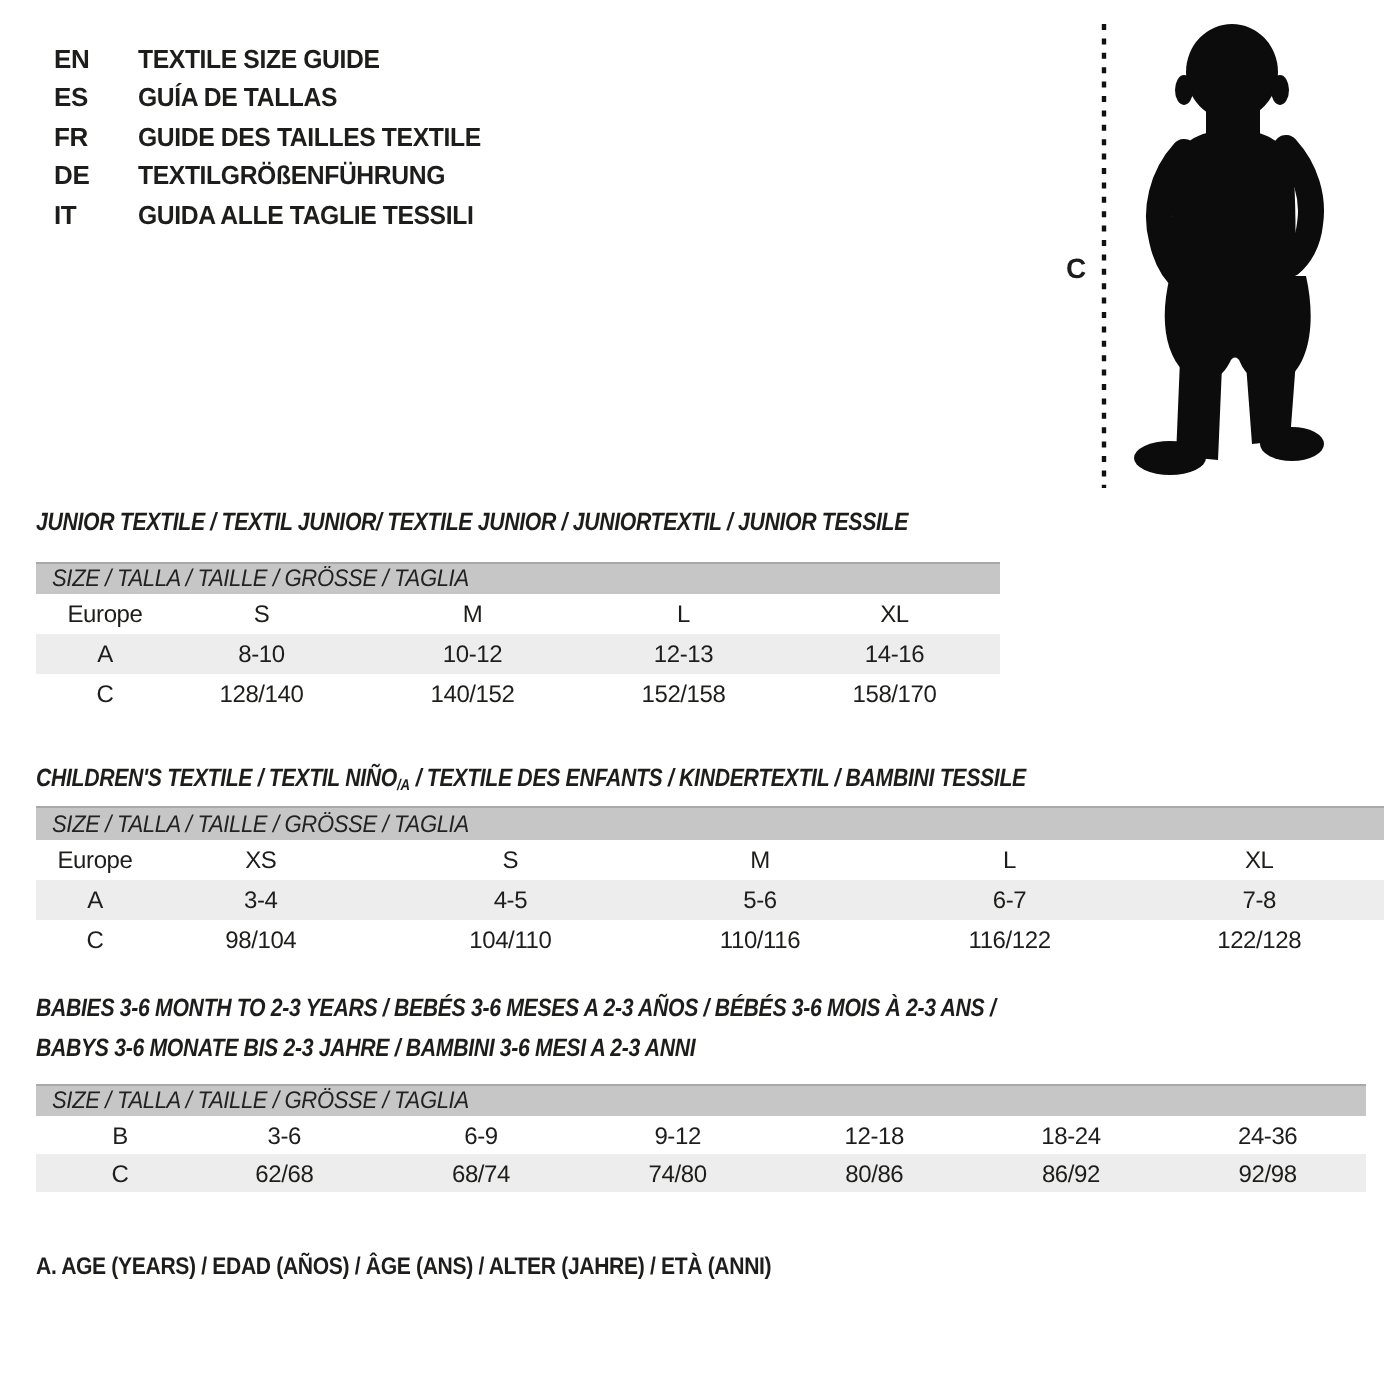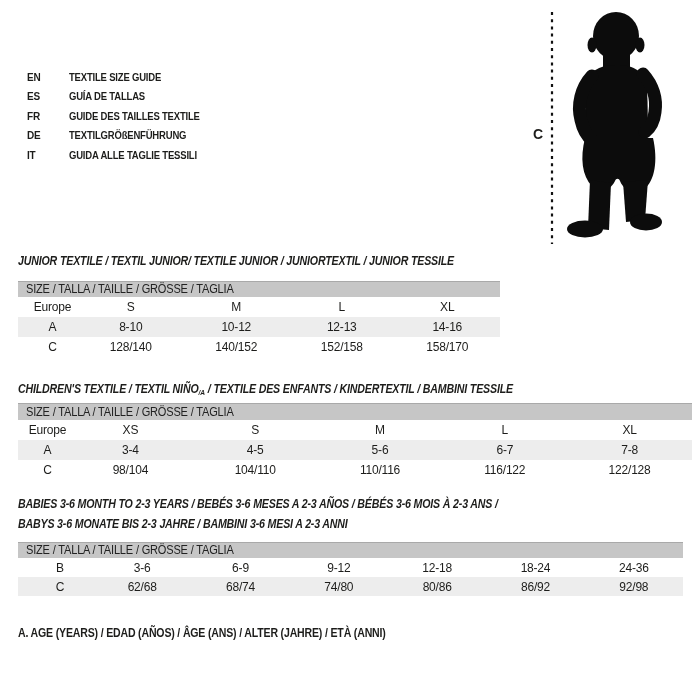--- a/index.html
+++ b/index.html
@@ -15,21 +15,21 @@
     background:#ffffff;
     font-family:"Liberation Sans","DejaVu Sans",sans-serif;
     color:var(--ink);
     position:relative;
     overflow:hidden;
     letter-spacing:-0.2px;
   }
   .abs{position:absolute;}
 
   
-  .lang-list{left:27px;top:20px;font-size:10px;font-weight:bold;margin-top:48px;}
+  .lang-list{left:27px;top:20px;font-size:13px;font-weight:bold;}
   .lang-row{line-height:19.4px;white-space:nowrap;}
   .lang-code{display:inline-block;width:42px;}
   .cnd95{display:inline-block;transform:scaleX(0.95);transform-origin:0 50%;white-space:nowrap;}
 
   
   .measure-line{left:550px;top:11px;}
   .measure-label{left:533px;top:126px;font-size:14px;font-weight:bold;}
   .silhouette{left:560px;top:10px;}
 
   
@@ -41,20 +41,21 @@
 
   
   .bar{
     background:var(--bar);
     border-top:1px solid var(--bar-edge);
     font-size:12px;
     line-height:15px;
     padding-left:8px;
     color:#222;
     overflow:hidden;
+    font-style:italic;
   }
   .bar.h17{line-height:16px;}
 
   
   table{border-collapse:collapse;table-layout:fixed;font-size:12px;color:var(--ink);}
   td{text-align:center;vertical-align:middle;padding:0;overflow:hidden;white-space:nowrap;}
   td.lbl{text-align:center;padding-left:9px;}
   tr{height:20px;}
   tr.h19{height:19px;}
   tr:nth-child(2) td{background:var(--shade);}

